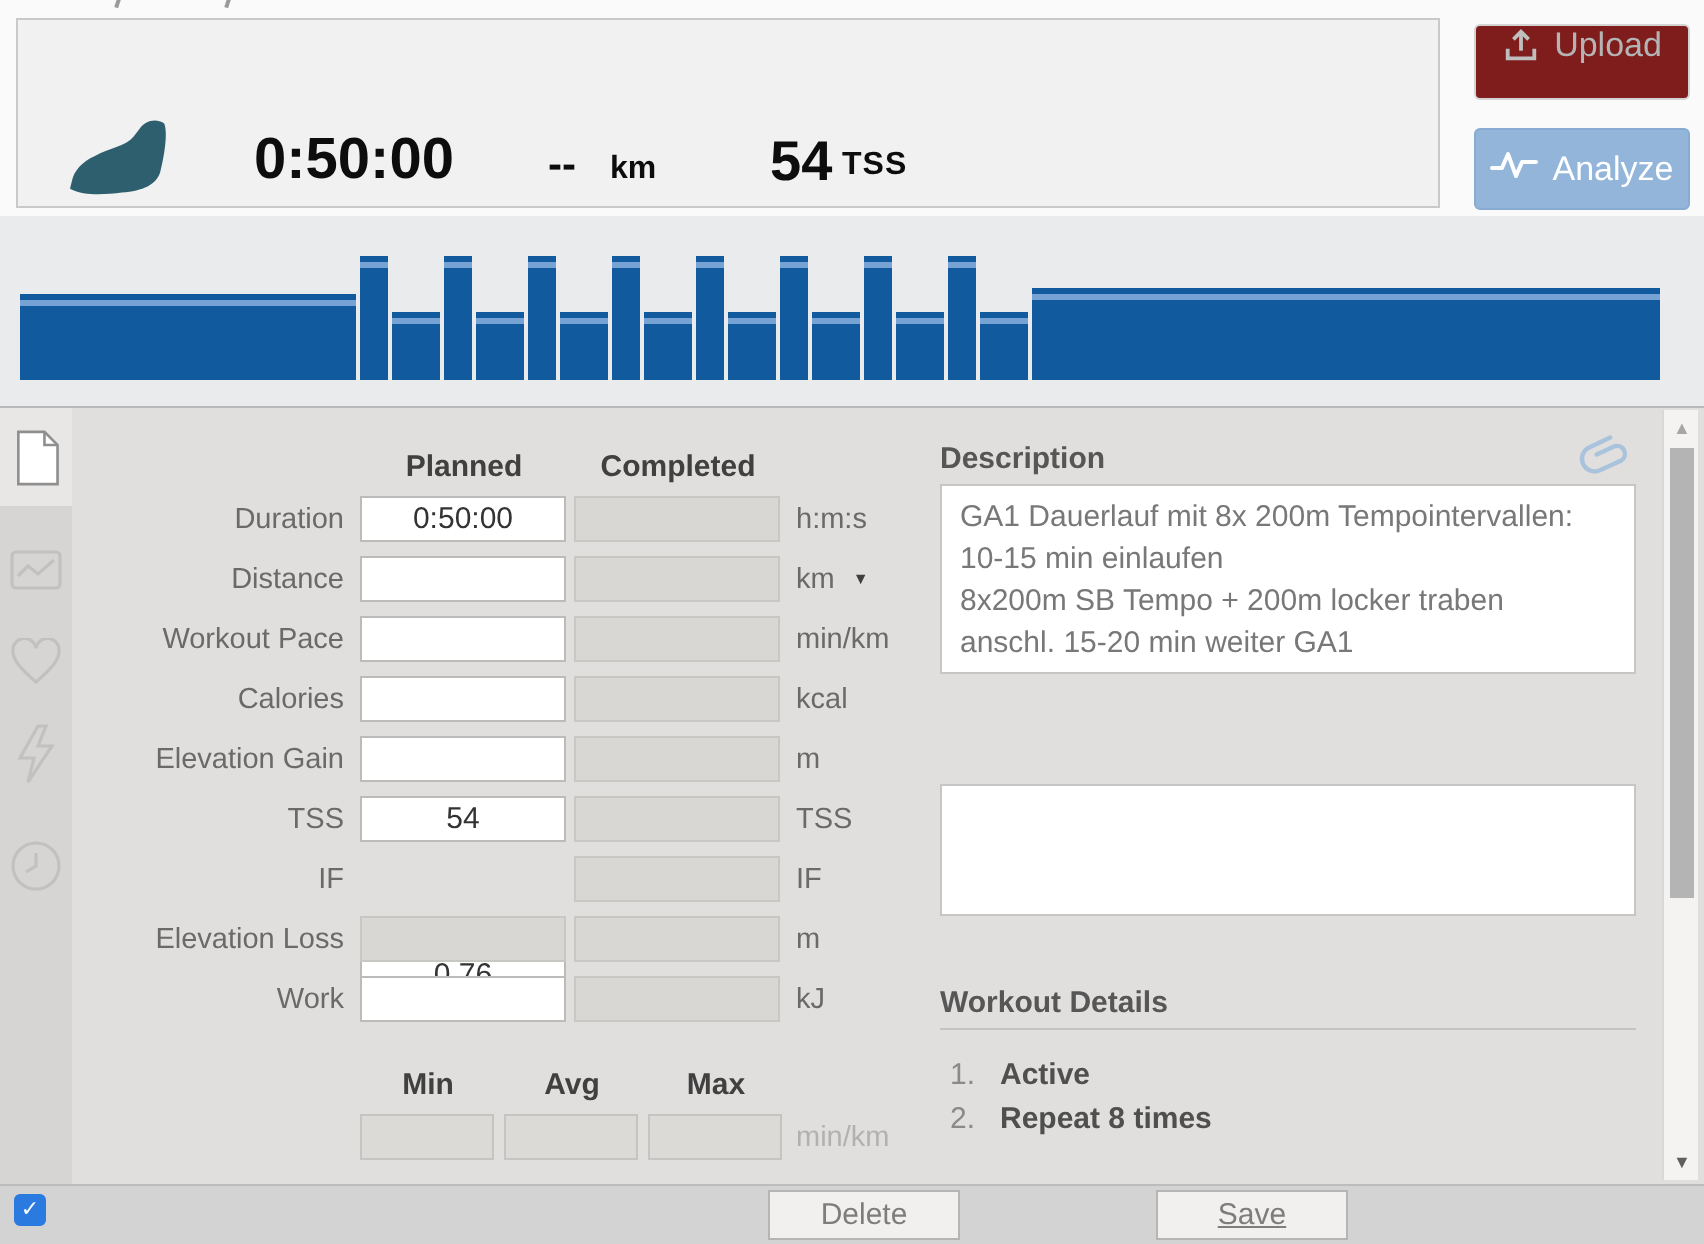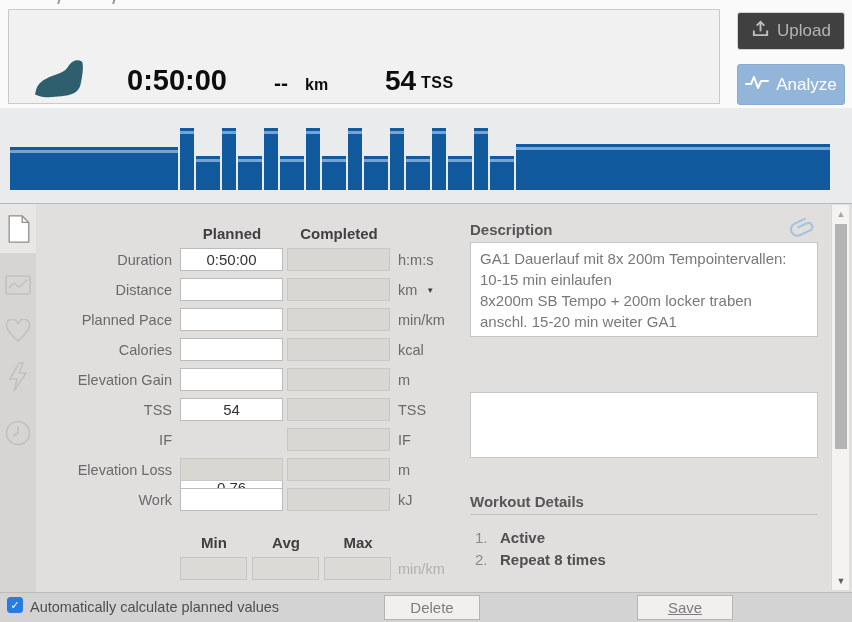--- a/index.html
+++ b/index.html
@@ -19,23 +19,23 @@
   .header-box { position:absolute; left:8px; top:9px; width:712px; height:95px; background:#f1f1f1; border:1px solid #c9c9c9; }
   .wk-title { position:absolute; left:22px; top:13px; font-size:17px; color:#303030; }
   .shoe { position:absolute; left:26px; top:48px; }
   .stat-duration { position:absolute; left:118px; top:54px; font-size:29px; font-weight:bold; color:#0d0d0d; }
   .stat-dist { position:absolute; left:265px; top:61px; font-size:21px; font-weight:bold; color:#0d0d0d; }
   .stat-dist-unit { position:absolute; left:296px; top:66px; font-size:16px; font-weight:bold; color:#0d0d0d; }
   .stat-tss { position:absolute; left:376px; top:55px; font-size:28px; font-weight:bold; color:#0d0d0d; }
   .stat-tss-unit { position:absolute; left:412px; top:64px; font-size:16px; font-weight:bold; letter-spacing:.5px; color:#0d0d0d; }
 
   
-  .btn-upload { position:absolute; left:737px; top:12px; width:108px; height:38px; background:#404040;
+  .btn-upload { position:absolute; left:737px; top:12px; width:108px; height:38px; background:#7f1d1d;
     border:1px solid #d4d4d4; border-radius:3px; color:#b4b4b4; font-size:17px;
-    display:flex; align-items:center; justify-content:center; gap:7px; cursor:default; }
+    display:flex; align-items:flex-start; justify-content:center; gap:7px; cursor:default; }
   .btn-analyze { position:absolute; left:737px; top:64px; width:108px; height:41px; background:#93b5da;
     border:1px solid #87abd2; border-radius:3px; color:#ffffff; font-size:17px;
     display:flex; align-items:center; justify-content:center; gap:7px; cursor:pointer; }
 
   
   #chart-bars { position:absolute; left:10px; top:0; width:832px; height:82px;
     display:flex; align-items:flex-end; gap:2px; }
   .cbar { flex:none; background:linear-gradient(180deg,#115a9e 0px,#115a9e 3px,#76a3d4 3px,#76a3d4 6px,#115a9e 6px); }
 
   
@@ -76,21 +76,21 @@
   .sb-thumb { position:absolute; left:3px; top:19px; width:12px; height:225px; background:#b4b4b4; }
 
   
   .chk { position:absolute; left:7px; top:4px; width:16px; height:16px; background:#2a7ae0; border:1px solid #2a7ae0;
     border-radius:3px; color:#fff; font-size:11px; line-height:15px; text-align:center; cursor:pointer; }
   .chk-label { position:absolute; left:30px; top:6px; font-size:14.5px; color:#4f4f4f; }
   .f-btn { position:absolute; top:2px; height:25px; background:#f1f0ef; border:1px solid #b5b5b5;
     color:#7d7d7d; font-size:15px; font-family:"Liberation Sans", sans-serif; cursor:pointer; }
   .f-btn.delete { left:384px; width:96px; }
   .f-btn.cancel { left:495px; width:96px; }
-  .f-btn.save   { left:637px; width:96px;text-decoration:underline; }
+  .f-btn.save   { left:578px; width:96px;text-decoration:underline; }
   .f-btn.saveclose { left:718px; width:104px; }
 </style>
 </head>
 <body>
 
 <div id="app">
 
   <div class="frag" style="left:58px"></div>
   <div class="frag" style="left:113px"></div>
 
@@ -188,21 +188,21 @@
 
     <div id="form-rows">
         <div class="frm-label" style="top: 48px;">Duration</div>
         <input class="frm-input" value="0:50:00" style="left: 180px; top: 44px;">
         <input class="frm-input disabled" readonly="" style="left: 287px; top: 44px;">
         <div class="frm-unit" style="top: 48px;">h:m:s</div>
         <div class="frm-label" style="top: 78px;">Distance</div>
         <input class="frm-input" style="left: 180px; top: 74px;">
         <input class="frm-input disabled" readonly="" style="left: 287px; top: 74px;">
         <div class="frm-unit" style="top: 78px;">km<span class="unit-caret">▼</span></div>
-        <div class="frm-label" style="top: 108px;">Planned Pace</div>
+        <div class="frm-label" style="top: 108px;">Workout Pace</div>
         <input class="frm-input" style="left: 180px; top: 104px;">
         <input class="frm-input disabled" readonly="" style="left: 287px; top: 104px;">
         <div class="frm-unit" style="top: 108px;">min/km</div>
         <div class="frm-label" style="top: 138px;">Calories</div>
         <input class="frm-input" style="left: 180px; top: 134px;">
         <input class="frm-input disabled" readonly="" style="left: 287px; top: 134px;">
         <div class="frm-unit" style="top: 138px;">kcal</div>
         <div class="frm-label" style="top: 168px;">Elevation Gain</div>
         <input class="frm-input" style="left: 180px; top: 164px;">
         <input class="frm-input disabled" readonly="" style="left: 287px; top: 164px;">
@@ -258,18 +258,17 @@
 
     <div class="v-scrollbar">
       <div class="sb-arrow sb-up">▲</div>
       <div class="sb-thumb"></div>
       <div class="sb-arrow sb-down">▼</div>
     </div>
   </div>
 
   <div class="footer-bar">
     <div class="chk">✓</div>
-    <div class="chk-label">Automatically calculate planned values</div>
     <button class="f-btn delete">Delete</button>
     <button class="f-btn save">Save</button>
   </div>
 
 </div>
 
 </body></html>

